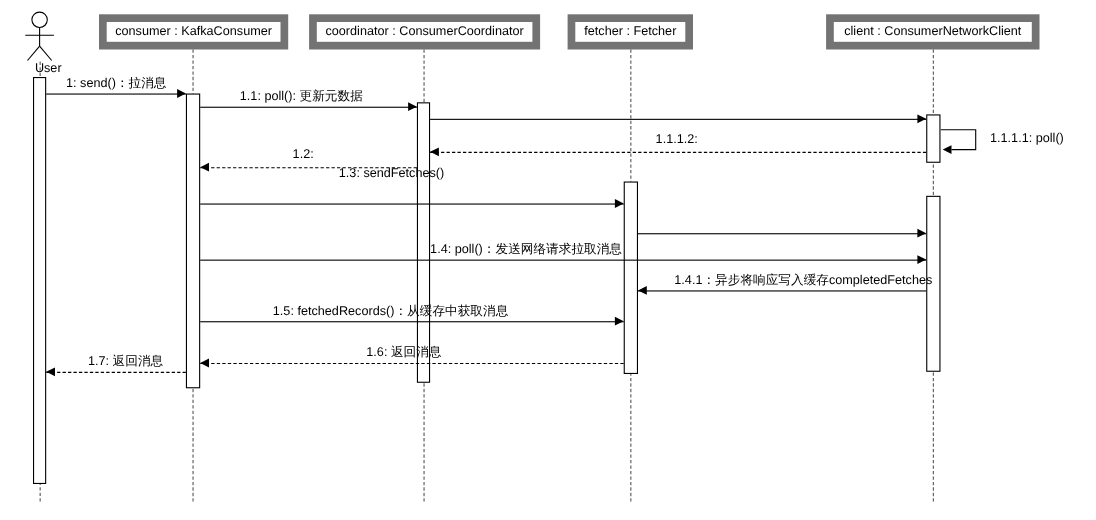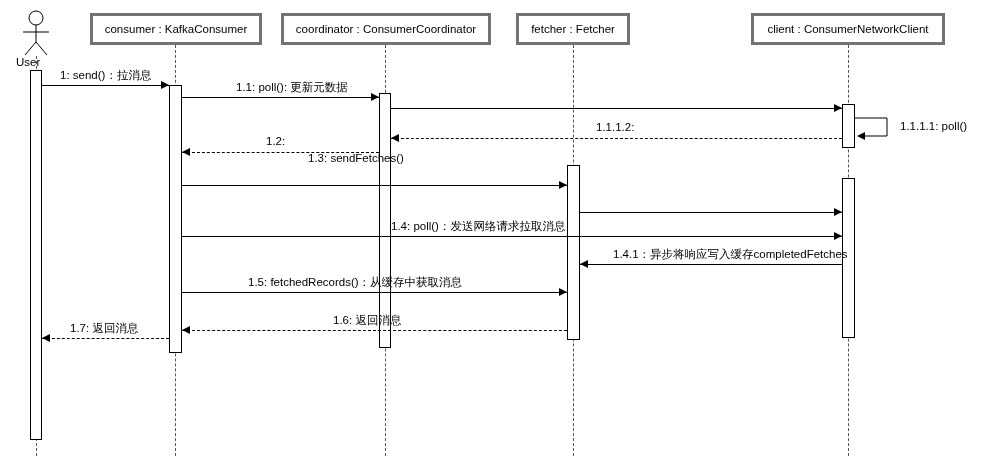--- a/index.html
+++ b/index.html
@@ -12,21 +12,21 @@
   }
   #diagram {
     position: relative;
     width: 996px;
     height: 473px;
     background: #ffffff;
     overflow: hidden;
   }
   .lifeline-box {
     position: absolute;
-    border: 3px solid #737373;
+    border: 7px solid #737373;
     background: #ffffff;
     box-sizing: border-box;
     display: flex;
     align-items: center;
     justify-content: center;
     font-size: 11.5px;
     color: #000000;
     white-space: nowrap;
   }
   .lifeline-line {
@@ -40,21 +40,21 @@
     background: #ffffff;
     box-sizing: border-box;
   }
   .actor {
     position: absolute;
   }
   .actor-label {
     position: absolute;
     font-size: 11.5px;
     color: #000000;
-    text-align: left;
+    text-align: right;
     white-space: nowrap;
   }
   .msg-line {
     position: absolute;
     height: 0;
     border-top: 1px solid #000000;
   }
   .msg-line.dashed {
     border-top: 1px dashed #000000;
   }
@@ -130,21 +130,21 @@
   <div class="activation" style="left:567px; top:165px; width:13px; height:175px;"></div>
   <div class="activation" style="left:842px; top:104px; width:13px; height:44px;"></div>
   <div class="activation" style="left:842px; top:178px; width:13px; height:160px;"></div>
 
   <div class="msg-line" style="left:42px; top:85px; width:127px;"></div>
   <div class="arrowhead arrow-right" style="left:161px; top:81px;"></div>
   <div class="msg-label" style="left:60px; top:68px;">1: send()：拉消息</div>
 
   <div class="msg-line" style="left:182px; top:97px; width:197px;"></div>
   <div class="arrowhead arrow-right" style="left:371px; top:93px;"></div>
-  <div class="msg-label" style="left:218px; top:80px;margin-left:18px;">1.1: poll(): 更新元数据</div>
+  <div class="msg-label" style="left:218px; top:80px;">1.1: poll(): 更新元数据</div>
 
   <div class="msg-line" style="left:391px; top:108px; width:451px;"></div>
   <div class="arrowhead arrow-right" style="left:834px; top:104px;"></div>
 
   <div class="self-call" style="left:855px; top:112px;">
     <svg width="44" height="30" viewBox="0 0 44 30">
       <path d="M0 6 L32 6 L32 24 L10 24" fill="none" stroke="#000000" stroke-width="1"></path>
       <path d="M10 20 L2 24 L10 28 Z" fill="#000000"></path>
     </svg>
   </div>
@@ -176,15 +176,15 @@
   <div class="msg-line" style="left:182px; top:292px; width:385px;"></div>
   <div class="arrowhead arrow-right" style="left:559px; top:288px;"></div>
   <div class="msg-label" style="left:248px; top:275px;">1.5: fetchedRecords()：从缓存中获取消息</div>
 
   <div class="msg-line dashed" style="left:182px; top:330px; width:385px;"></div>
   <div class="arrowhead arrow-left-open" style="left:182px; top:326px;"></div>
   <div class="msg-label" style="left:333px; top:313px;">1.6: 返回消息</div>
 
   <div class="msg-line dashed" style="left:42px; top:338px; width:127px;"></div>
   <div class="arrowhead arrow-left-open" style="left:42px; top:334px;"></div>
-  <div class="msg-label" style="left:70px; top:321px;">1.7: 返回消息</div>
+  <div class="msg-label" style="left:80px; top:321px;">1.7: 返回消息</div>
 
 </div>
 
 </body></html>

